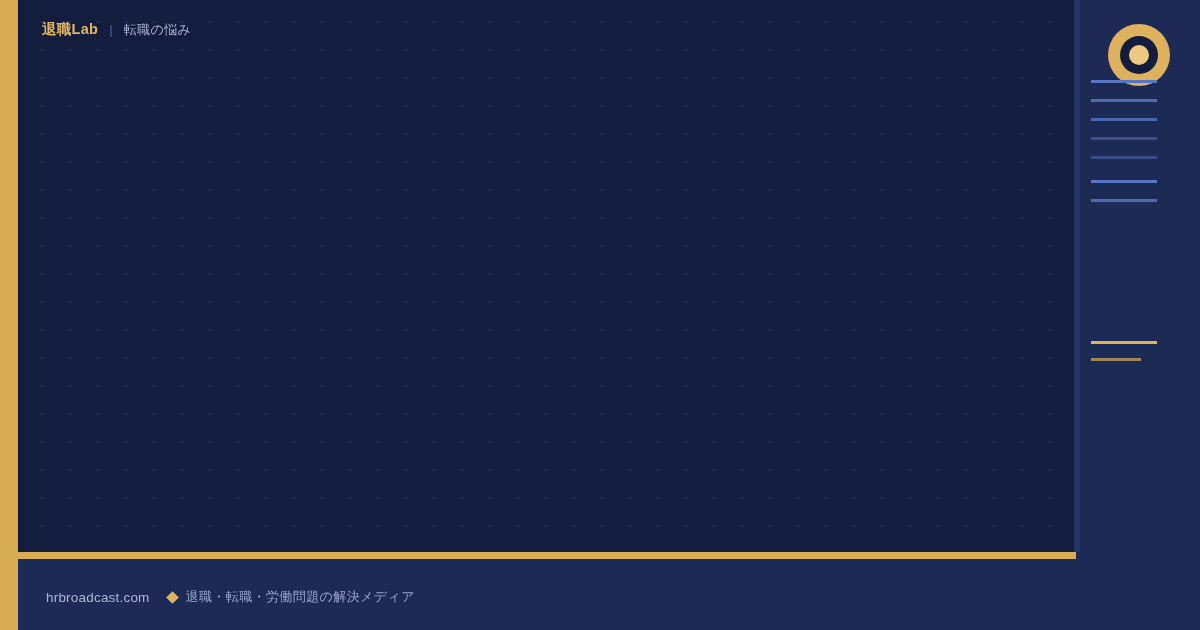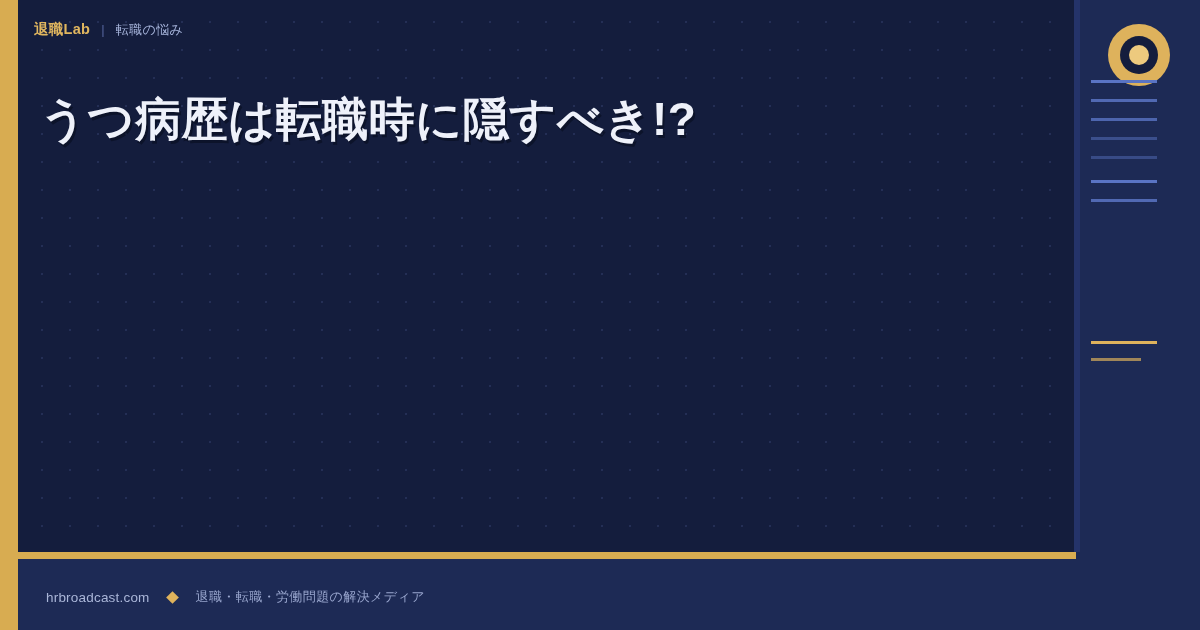--- a/index.html
+++ b/index.html
@@ -106,21 +106,21 @@
     background: #5a74c4;
     z-index: 5;
   }
   .rule.gold {
     background: #deb25c;
   }
 
   
   .header-row {
     position: absolute;
-    left: 34px;
+    left: 42px;
     top: 20px;
     display: flex;
     align-items: center;
     gap: 11px;
     z-index: 7;
   }
   .brand {
     font-size: 14.5px;
     font-weight: bold;
     color: #e0b65f;
@@ -184,21 +184,21 @@
     text-align: center;
   }
   .site {
     font-size: 13.5px;
     color: #aab6d8;
     letter-spacing: 0.2px;
   }
   .tag-wrap {
     display: flex;
     align-items: center;
-    gap: 19px;
+    gap: 9px;
   }
   .diamond {
     width: 9px;
     height: 9px;
     background: #deb25c;
     transform: rotate(45deg);
   }
   .tagline {
     font-size: 13px;
     color: #9aa7cf;
@@ -234,21 +234,20 @@
       <div class="rule gold" style="top: 341px; width: 66px; opacity: 1;"></div>
       <div class="rule gold" style="top: 358px; width: 50px; opacity: 0.68;"></div>
     </div>
 
   <div class="header-row">
     <span class="brand">退職Lab</span>
     <span class="brand-sep">|</span>
     <span class="category">転職の悩み</span>
   </div>
 
-  <div class="headline">うつ病歴は転職時に隠すべき!?</div>
 
   <div class="divider"></div>
 
   <div class="footer"></div>
   <div class="footer-row">
     <span class="site">hrbroadcast.com</span>
     <span class="tag-wrap">
       <span class="diamond"></span>
       <span class="tagline">退職・転職・労働問題の解決メディア</span>
     </span>

